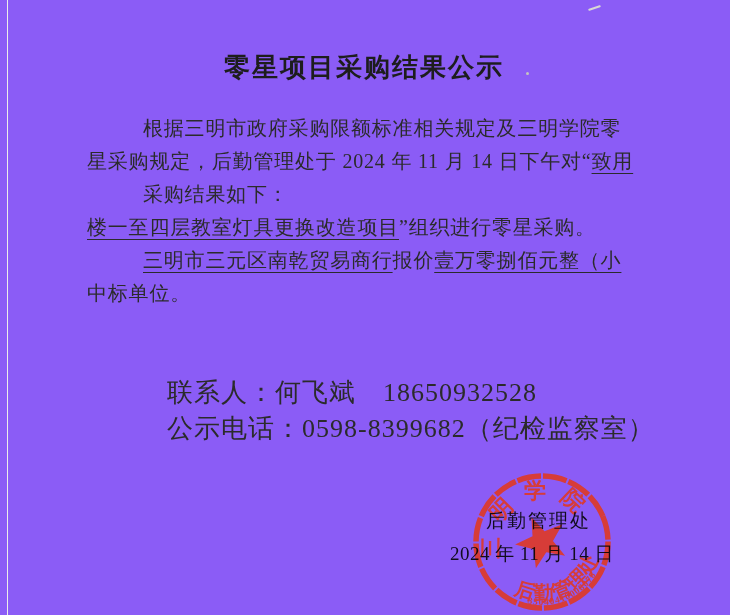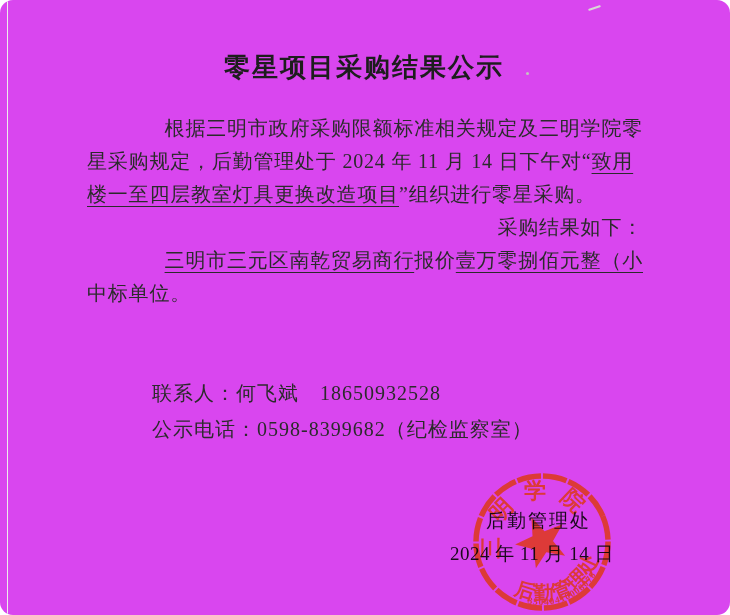--- a/index.html
+++ b/index.html
@@ -1,50 +1,49 @@
 <!DOCTYPE html>
 <html><head>
 <meta charset="utf-8">
 <style>
   html,body { margin:0; padding:0; background:#ffffff; }
   .page {
     position:relative; width:730px; height:615px;
-    background:#d946ef; overflow:hidden;
+    background:#8b5cf6; overflow:hidden;
     font-family:"Liberation Serif","DejaVu Serif",serif;
     color:#2a2a2a;
-    border-radius:13px;
   }
   .scan-line-left {
     position:absolute; left:7px; top:0; width:1px; height:615px;
     background:#ececea;
   }
   .scan-speck-1 { position:absolute; left:588px; top:7px; width:13px; height:2px; background:#d8d8d4; transform:rotate(-18deg); border-radius:2px; }
   .scan-speck-2 { position:absolute; left:526px; top:72px; width:3px; height:3px; background:#c4c4bf; border-radius:50%; }
 
   .doc-title {
     position:absolute; top:50px; left:88px; width:552px;
     text-align:center; font-size:26px; font-weight:bold;
     letter-spacing:2px; color:#1d1d1d; white-space:nowrap;
   }
   .body-text {
     position:absolute; top:112px; left:87px; width:556px;
     font-size:20px; letter-spacing:0.8px; color:#2b2b2b;
   }
   .line { height:33px; line-height:33px; white-space:nowrap; }
-  .indent { padding-left:56px;text-align:right; }
+  .indent { padding-left:56px; }
   .ul {
     text-decoration:underline;
     text-underline-offset:5px;
     text-decoration-thickness:1.2px;
   }
   .em { font-weight:normal; }
 
   .contact {
-    position:absolute; top:375px; left:152px;
-    font-size:20px; letter-spacing:1px; color:#2b2b2b;
+    position:absolute; top:375px; left:167px;
+    font-size:26px; letter-spacing:1px; color:#2b2b2b;
   }
   .contact .cline { height:36px; line-height:36px; white-space:nowrap; }
 
   .sig-dept {
     position:absolute; top:508px; left:486px; z-index:3;
     font-size:19px; letter-spacing:2px; color:#1f1f1f;
     mix-blend-mode:multiply; white-space:nowrap;
   }
   .sig-date {
     position:absolute; top:541px; left:450px; z-index:3;
@@ -69,25 +68,25 @@
 
   <div class="doc-title">零星项目采购结果公示</div>
 
   <div class="body-text">
     <div class="line indent">
       <span>根据三明市政府采购限额标准相关规定及三明学院零</span>
     </div>
     <div class="line">
       <span>星采购规定，后勤管理处于 2024 年 11 月 14 日下午对“</span><span class="ul em">致用</span>
     </div>
+    <div class="line indent">
+      <span>采购结果如下：</span>
+    </div>
     <div class="line">
       <span class="ul em">楼一至四层教室灯具更换改造项目</span><span>”组织进行零星采购。</span>
-    </div>
-    <div class="line indent">
-      <span>采购结果如下：</span>
     </div>
     <div class="line indent">
       <span class="ul">三明市三元区南乾贸易商行</span><span>报价</span><span class="ul">壹万零捌佰元整（小</span>
     </div>
     <div class="line">
       <span>中标单位。</span>
     </div>
   </div>
 
   <div class="contact">

